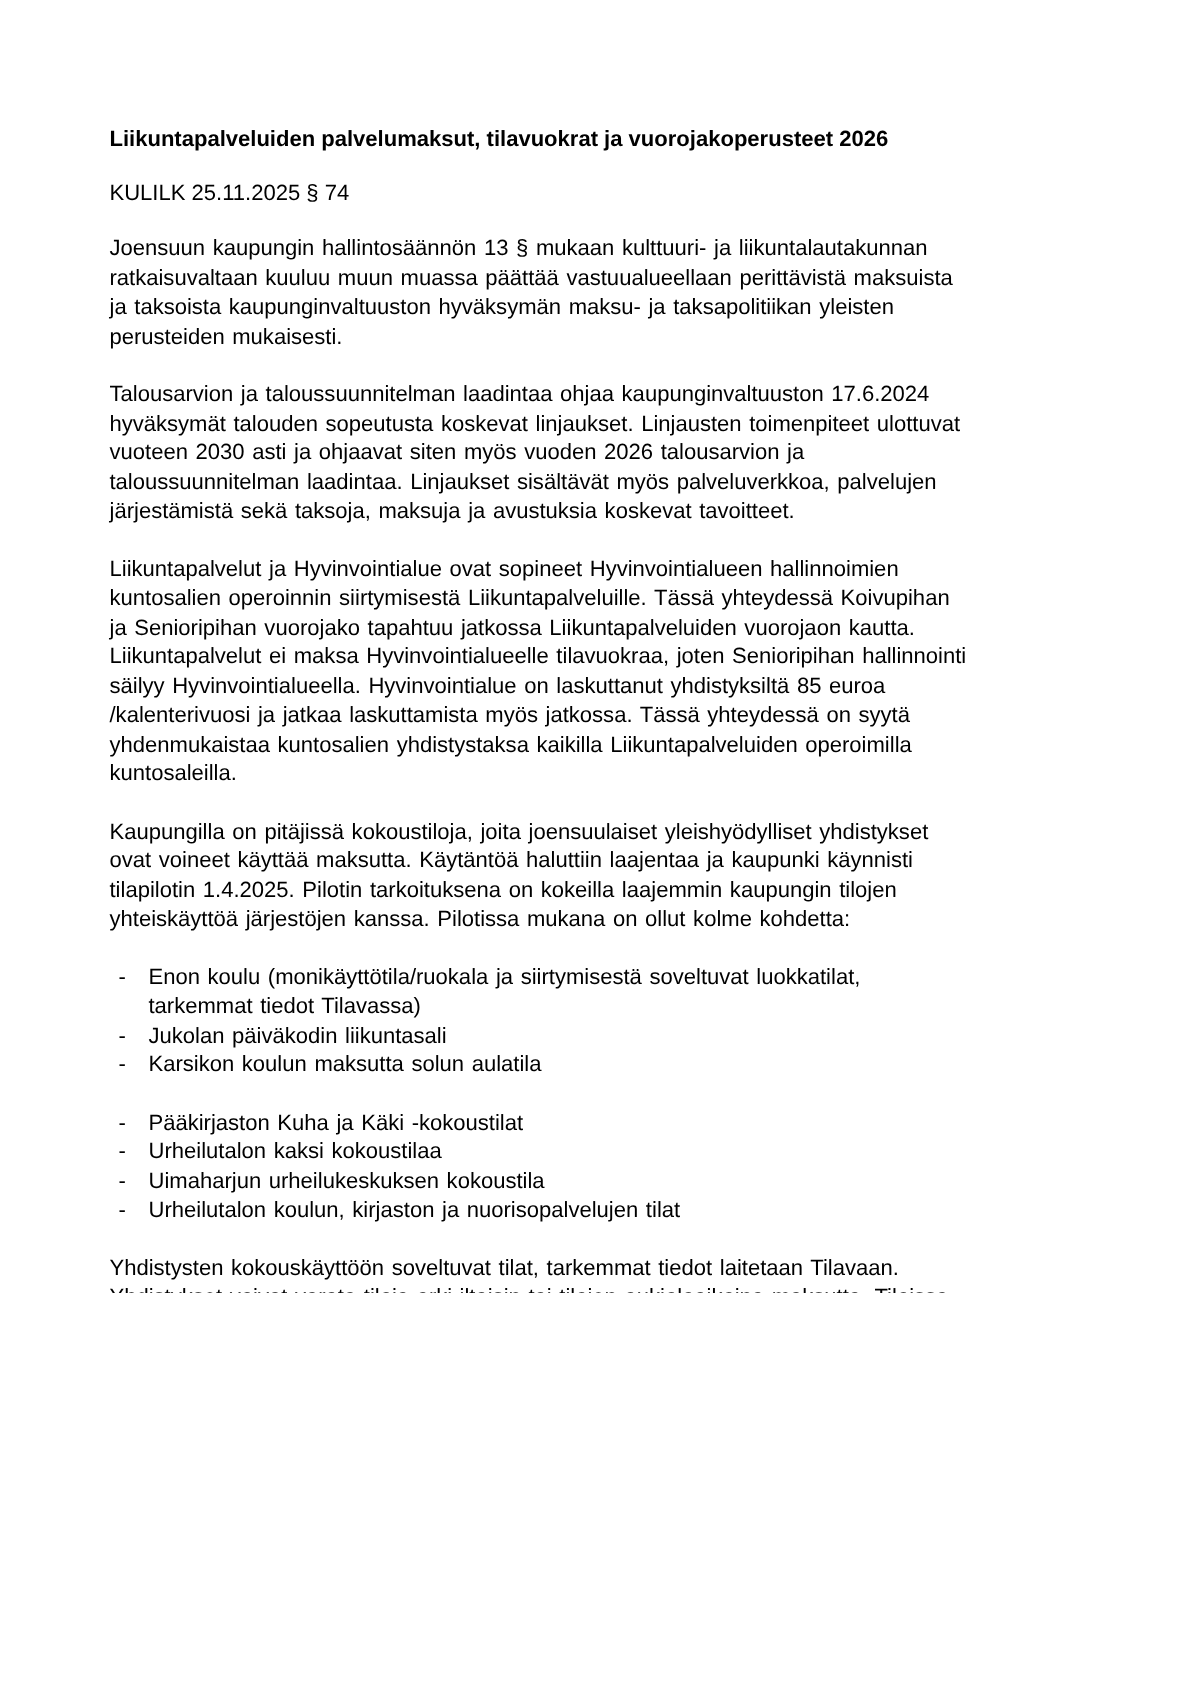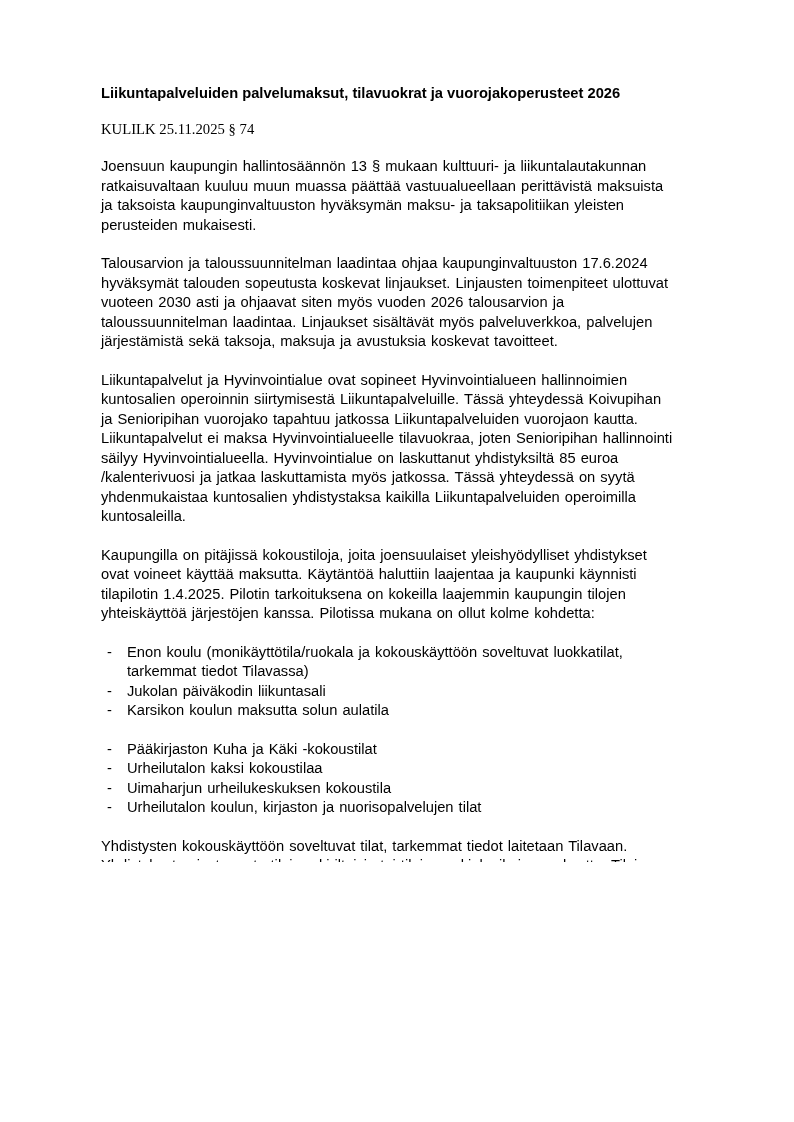--- a/index.html
+++ b/index.html
@@ -10,32 +10,31 @@
   .page {
     position: relative;
     width: 794px;
     height: 862px;
     background: #ffffff;
     color: #000000;
     font-family: "Liberation Sans", "DejaVu Sans", sans-serif;
     font-size: 14.7px;
     line-height: 19.5px;
     box-sizing: border-box;
-    padding: 84px 56px 0 101px;
+    padding: 84px 56px 0 73px;
     overflow: hidden;
   }
   .doc-title {
     font-size: 14.7px;
     font-weight: bold;
     margin: 0 0 16px 0;
     line-height: 19.5px;
   }
   .meta {
     margin: 0 0 18px 0;
-    font-family: Liberation Serif, serif;
   }
   .meta div {
     margin: 0;
   }
   .body-col {
     width: 572px;
   }
   .body-col p {
     margin: 0 0 19px 0;
     word-spacing: 1px;
@@ -77,21 +76,21 @@
     <p>Talousarvion ja taloussuunnitelman laadintaa ohjaa kaupunginvaltuuston 17.6.2024 hyväksymät talouden sopeutusta koskevat linjaukset. Linjausten toimenpiteet ulottuvat vuoteen 2030 asti ja ohjaavat siten myös vuoden 2026 talousarvion ja taloussuunnitelman laadintaa. Linjaukset sisältävät myös palveluverkkoa, palvelujen järjestämistä sekä taksoja, maksuja ja avustuksia koskevat tavoitteet.</p>
 
 
     <p>Liikuntapalvelut ja Hyvinvointialue ovat sopineet Hyvinvointialueen hallinnoimien kuntosalien operoinnin siirtymisestä Liikuntapalveluille. Tässä yhteydessä Koivupihan ja Senioripihan vuorojako tapahtuu jatkossa Liikuntapalveluiden vuorojaon kautta. Liikuntapalvelut ei maksa Hyvinvointialueelle tilavuokraa, joten Senioripihan hallinnointi säilyy Hyvinvointialueella. Hyvinvointialue on laskuttanut yhdistyksiltä 85 euroa /kalenterivuosi ja jatkaa laskuttamista myös jatkossa. Tässä yhteydessä on syytä yhdenmukaistaa kuntosalien yhdistystaksa kaikilla Liikuntapalveluiden operoimilla kuntosaleilla.</p>
 
     <p>Kaupungilla on pitäjissä kokoustiloja, joita joensuulaiset yleishyödylliset yhdistykset ovat voineet käyttää maksutta. Käytäntöä haluttiin laajentaa ja kaupunki käynnisti tilapilotin 1.4.2025. Pilotin tarkoituksena on kokeilla laajemmin kaupungin tilojen yhteiskäyttöä järjestöjen kanssa. Pilotissa mukana on ollut kolme kohdetta:</p>
 
     <ul class="bullet-list">
       <li>
         <span class="marker">-</span>
-        <span class="li-text">Enon koulu (monikäyttötila/ruokala ja kokouskäyttöön soveltuvat luokkatilat, tarkemmat tiedot Tilavassa)</span>
+        <span class="li-text">Enon koulu (monikäyttötila/ruokala ja siirtymisestä soveltuvat luokkatilat, tarkemmat tiedot Tilavassa)</span>
       </li>
       <li>
         <span class="marker">-</span>
         <span class="li-text">Jukolan päiväkodin liikuntasali</span>
       </li>
       <li>
         <span class="marker">-</span>
         <span class="li-text">Karsikon koulun maksutta solun aulatila</span>
       </li>
     </ul>

